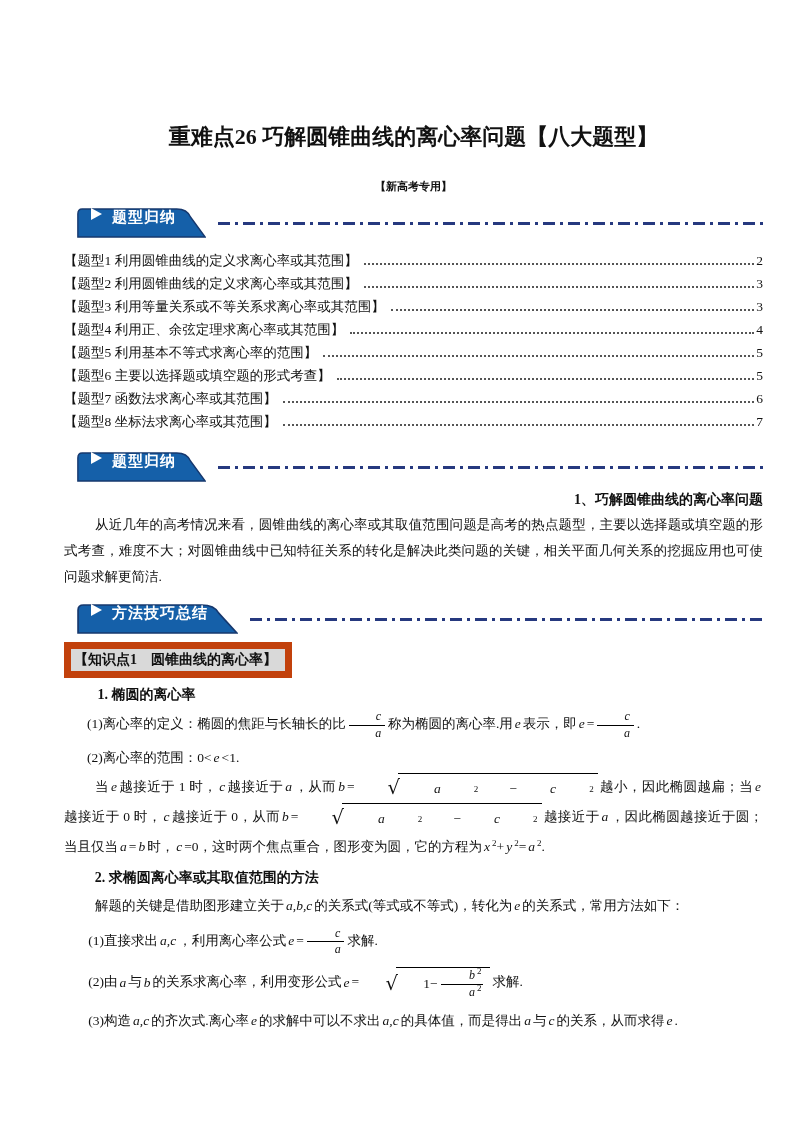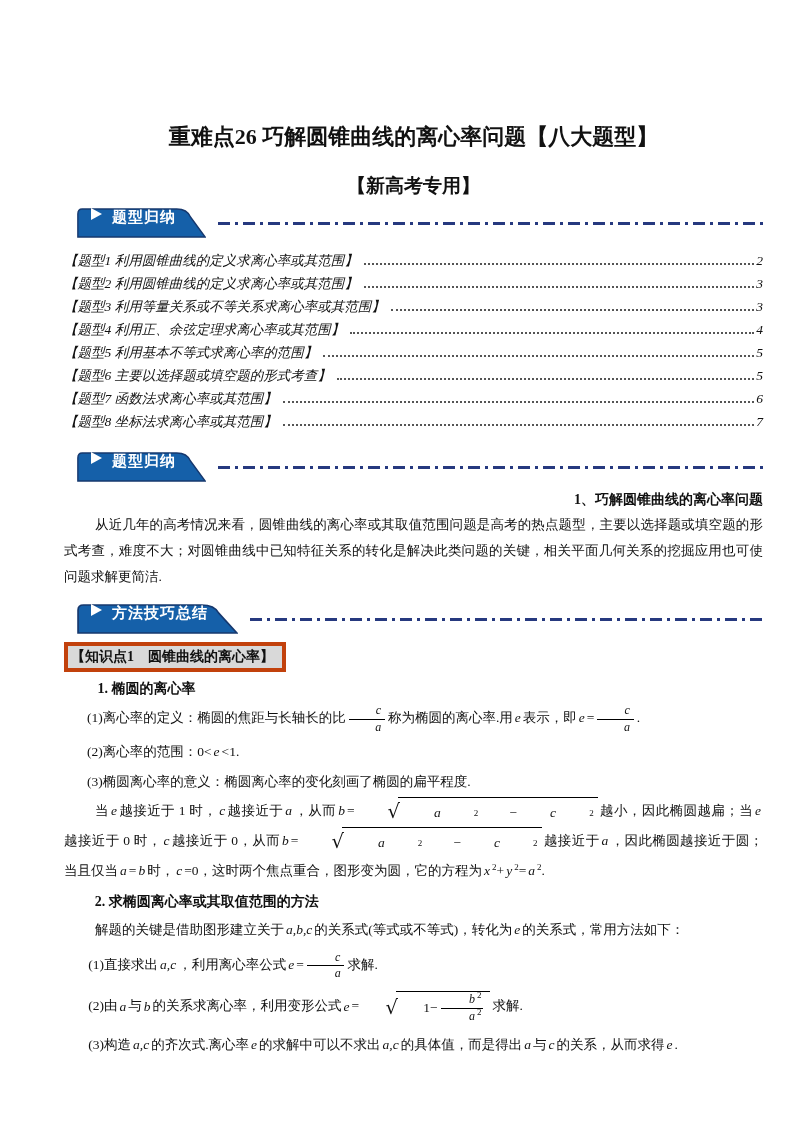--- a/index.html
+++ b/index.html
@@ -1,43 +1,43 @@
 <!DOCTYPE html>
 <html><head>
 <meta charset="utf-8">
 <style>
   html,body{margin:0;padding:0;background:#fff;}
   .page{position:relative;width:794px;height:1123px;margin:8px auto;background:#fff;box-sizing:border-box;
         padding:112px 31px 0 64px;font-family:"Liberation Serif","DejaVu Serif",serif;color:#111;
         font-size:13.5px;overflow:hidden;}
 
   .doc-title{font-size:22px;font-weight:bold;text-align:center;line-height:34px;margin:0;}
-  .doc-subtitle{font-size:19px;font-weight:bold;text-align:center;margin-top:22px;line-height:20px;}
+  .doc-subtitle{font-size:11px;font-weight:bold;text-align:center;margin-top:22px;line-height:20px;}
 
   .banner-row{display:flex;align-items:center;margin-top:12px;padding-left:13px;}
   .banner{position:relative;display:inline-flex;height:30px;padding:0 30px 0 14px;flex:none;}
   .banner-bg{position:absolute;left:0;top:0;width:100%;height:100%;z-index:0;}
   .banner-bg path{fill:#1560a9;stroke:#16386e;stroke-width:1.6;}
   .tri{position:relative;z-index:1;width:0;height:0;border-left:11px solid #fff;
        border-top:6.5px solid transparent;border-bottom:6.5px solid transparent;margin-right:10px;}
   .banner-label{position:relative;z-index:1;color:#fff;font-family:"Liberation Sans","DejaVu Sans",sans-serif;
        font-weight:bold;font-size:15px;letter-spacing:1px;white-space:nowrap;}
   .dashline{flex:1 1 auto;height:3px;margin-left:12px;
        background:repeating-linear-gradient(to right,#26397f 0 12px,transparent 12px 17px,#26397f 17px 20px,transparent 20px 25px);}
 
-  .toc{margin-top:14px;font-style:italic;}
+  .toc{margin-top:14px;}
   .toc-row{display:flex;align-items:baseline;height:23px;font-size:13.5px;}
   .toc-label{white-space:nowrap;}
   .leader{flex:1;border-bottom:2px dotted #555;margin:0 2px 4px 6px;}
   .toc-page{flex:none;}
 
   .para-heading{font-weight:bold;font-size:14px;margin-top:8px;line-height:20px;text-indent:2em;text-align:right;}
   .body-para{line-height:26px;text-align:justify;text-indent:2.3em;margin-top:2px;}
 
-  .kbox{display:inline-block;background:#d9d9d9;border:4px solid #c2410c;font-weight:bold;font-size:14px;
+  .kbox{display:inline-block;background:#d9d9d9;border:7px solid #c2410c;font-weight:bold;font-size:14px;
         padding:1px 8px 1px 3px;margin-top:8px;line-height:20px;}
   .sec-heading{font-weight:bold;font-size:14px;margin-top:6px;line-height:22px;text-indent:2.4em;}
   .math-line{margin-top:4px;line-height:26px;text-indent:1.7em;}
   .knowledge-para{line-height:28px;text-align:justify;text-indent:2.3em;margin-top:2px;}
   .method-line{margin-top:8px;line-height:26px;text-indent:1.8em;text-align:justify;}
 
   .mv{font-family:"Liberation Serif",serif;font-style:italic;padding:0 2px;}
   sup.msup{font-size:9px;line-height:0;}
   .frac{display:inline-flex;flex-direction:column;text-align:center;vertical-align:middle;line-height:1.15;
         font-size:12px;margin:0 3px;}
@@ -140,21 +140,20 @@
   <div class="sec-heading">1. 椭圆的离心率</div>
 
   <div class="math-line">(1)离心率的定义：椭圆的焦距与长轴长的比<span class="frac">
         <span class="num"><i class="mv">c</i></span>
         <span class="den"><i class="mv">a</i></span>
       </span>称为椭圆的离心率.用<i class="mv">e</i>表示，即<i class="mv">e</i>=<span class="frac">
         <span class="num"><i class="mv">c</i></span>
         <span class="den"><i class="mv">a</i></span>
       </span>.</div>
   <div class="math-line">(2)离心率的范围：0&lt;<i class="mv">e</i>&lt;1.</div>
-  <div class="math-line">(3)椭圆离心率的意义：椭圆离心率的变化刻画了椭圆的扁平程度.</div>
 
   <div class="knowledge-para">当<i class="mv">e</i>越接近于 1 时，<i class="mv">c</i>越接近于<i class="mv">a</i>，从而<i class="mv">b</i>=<span class="sqrt">
         <span class="sqrt-sym">√</span>
         <span class="sqrt-body"><i class="mv">a</i><sup class="msup">2</sup>−<i class="mv">c</i><sup class="msup">2</sup></span>
       </span>越小，因此椭圆越扁；当<i class="mv">e</i>越接近于 0 时，<i class="mv">c</i>越接近于 0，从而<i class="mv">b</i>=<span class="sqrt">
         <span class="sqrt-sym">√</span>
         <span class="sqrt-body"><i class="mv">a</i><sup class="msup">2</sup>−<i class="mv">c</i><sup class="msup">2</sup></span>
       </span>越接近于<i class="mv">a</i>，因此椭圆越接近于圆；当且仅当<i class="mv">a</i>=<i class="mv">b</i>时，<i class="mv">c</i>=0，这时两个焦点重合，图形变为圆，它的方程为<i class="mv">x</i><sup class="msup">2</sup>+<i class="mv">y</i><sup class="msup">2</sup>=<i class="mv">a</i><sup class="msup">2</sup>.</div>
 
   <div class="sec-heading" style="text-indent:2.2em">2. 求椭圆离心率或其取值范围的方法</div>

